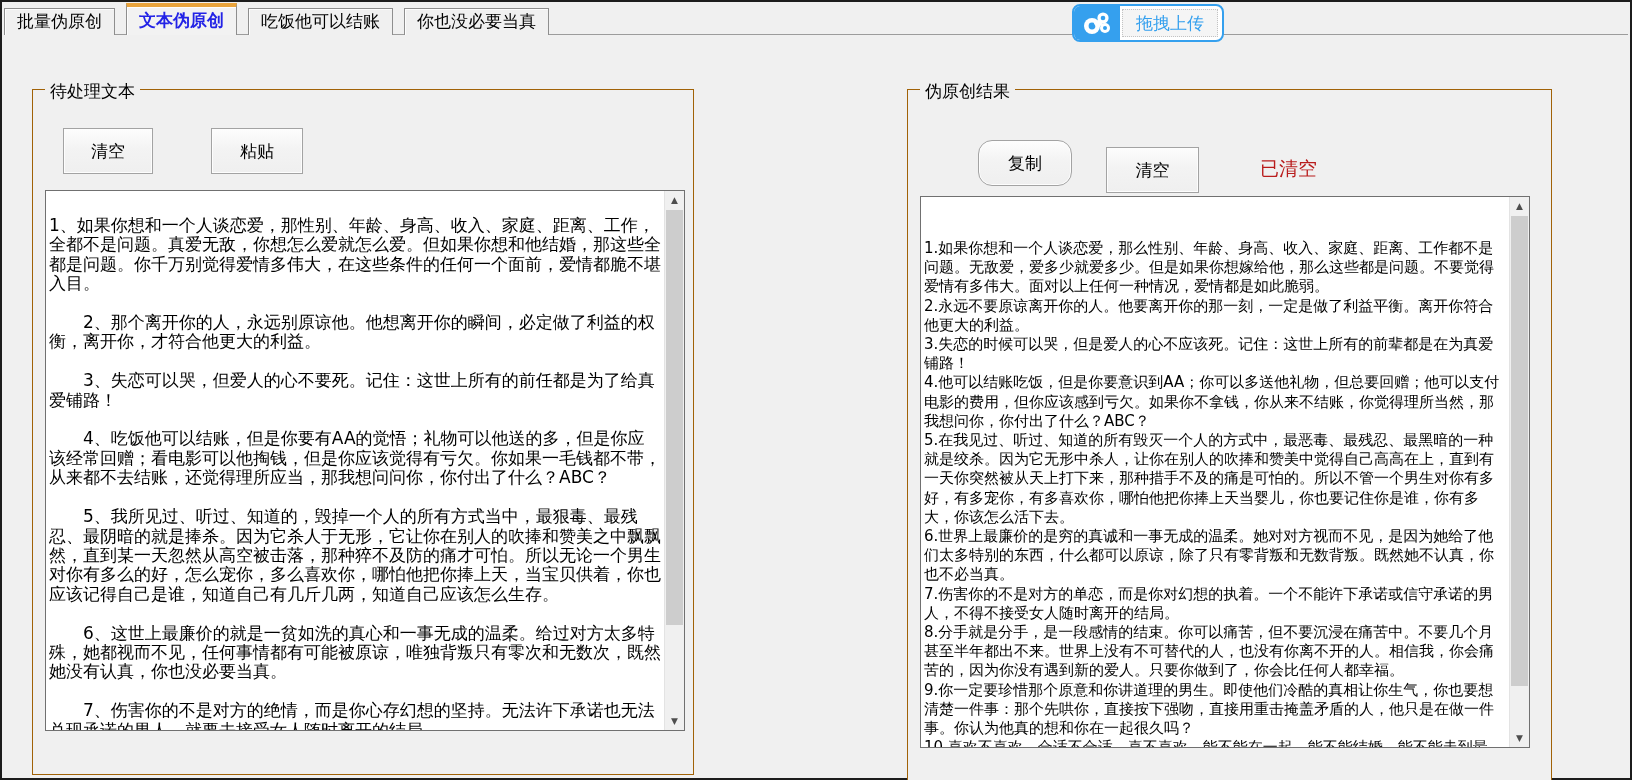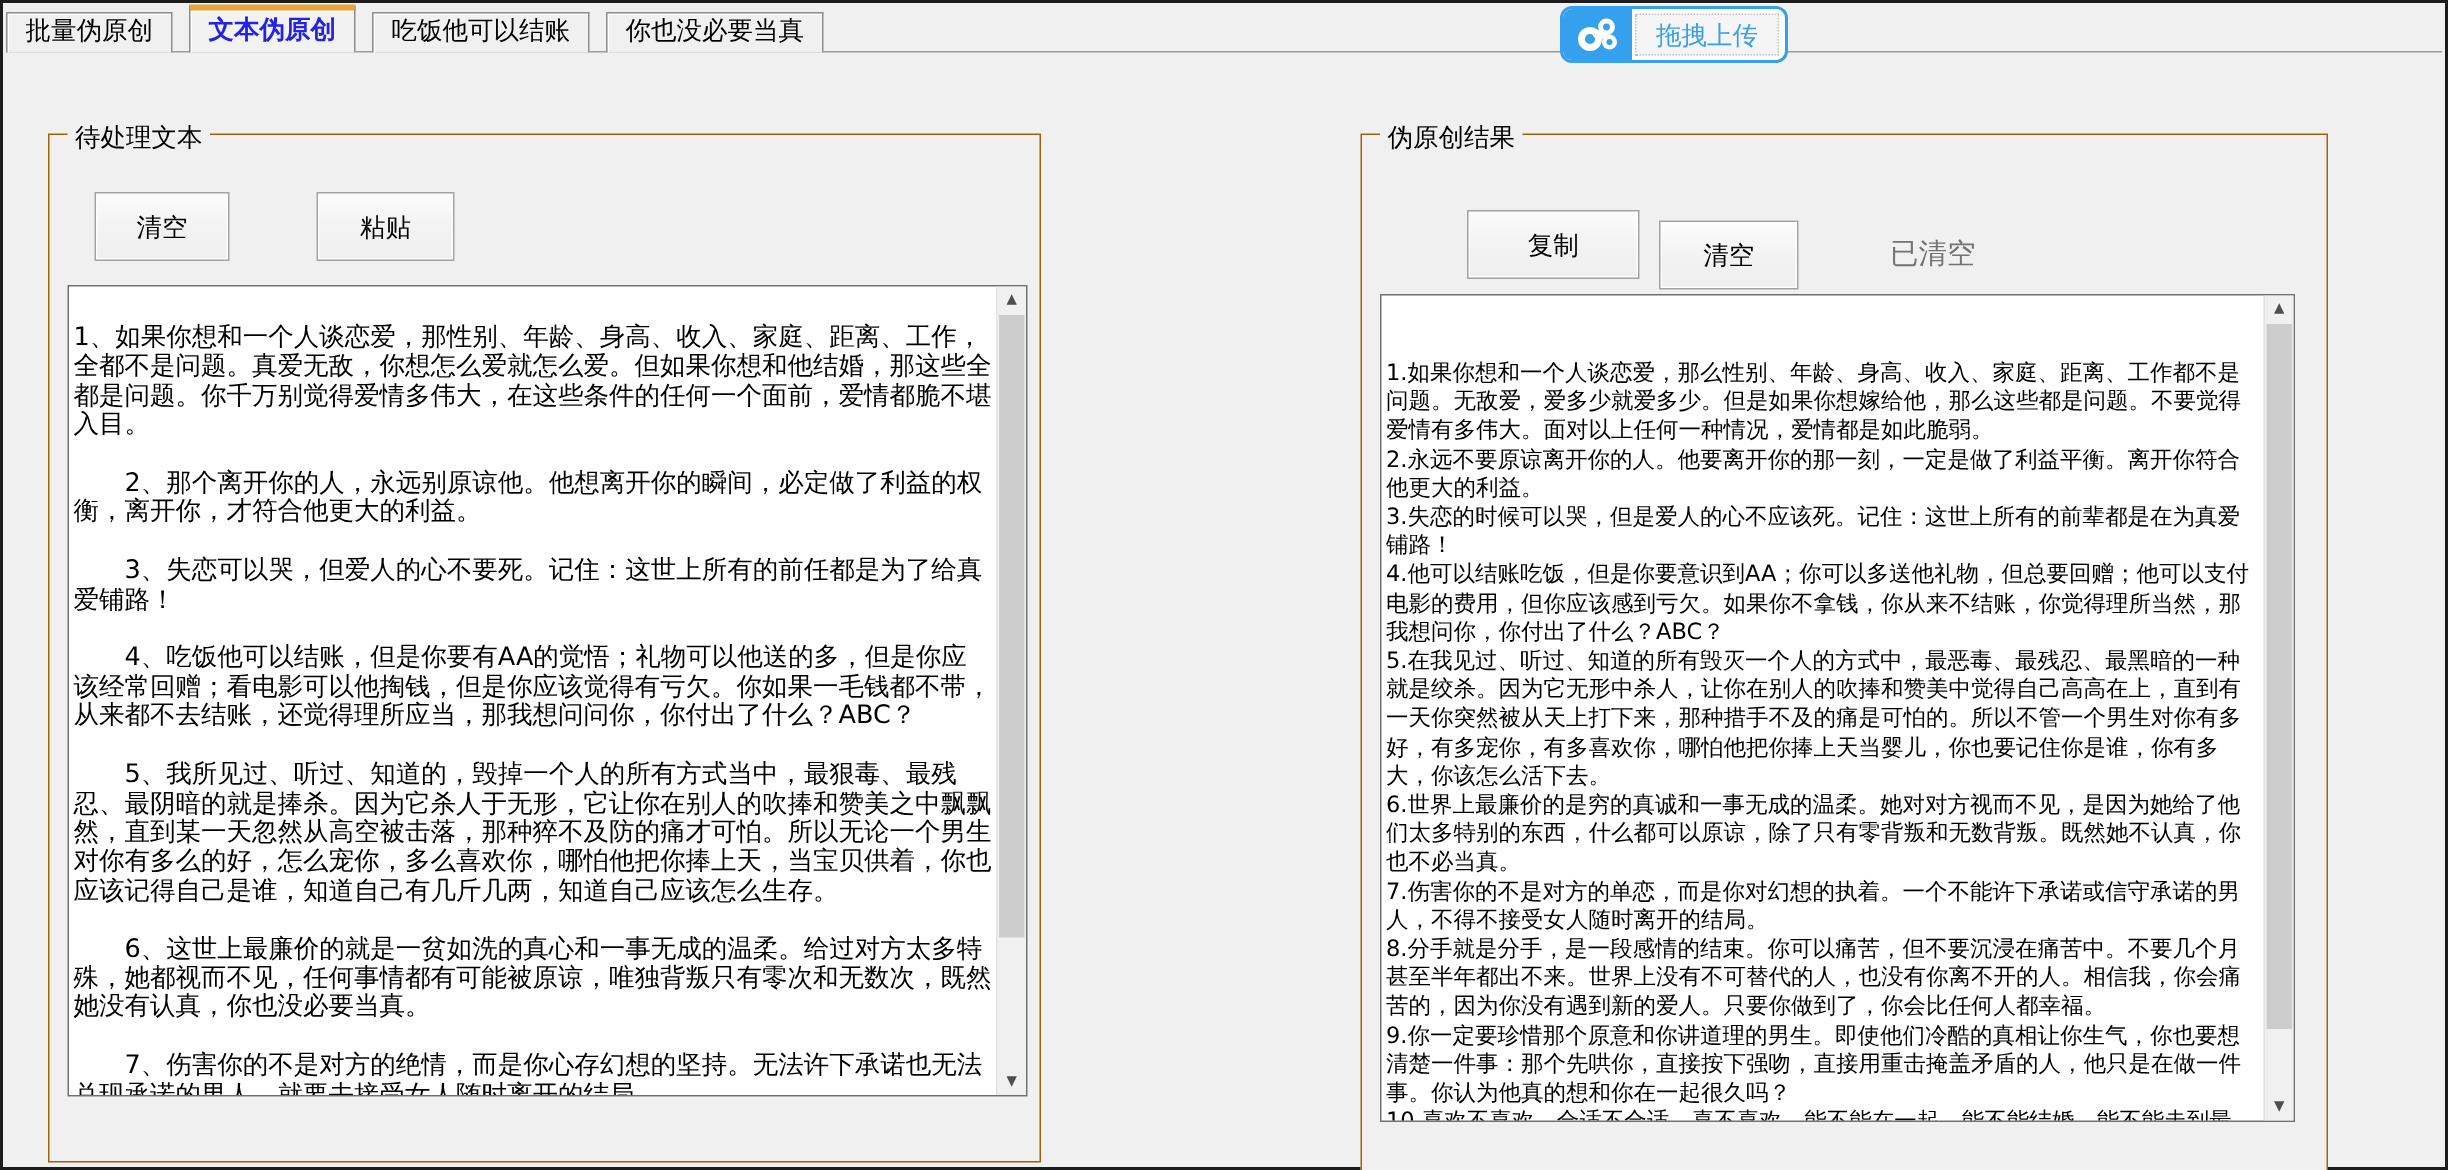--- a/index.html
+++ b/index.html
@@ -17,21 +17,21 @@
     box-shadow: inset 1px 1px 0 #fdfdfd; }
   .tab.active { height: 32px; line-height: 26px; background: #f2f2f2;
     border-top: 4px solid #e9a33b; color: #2323e6; font-weight: bold;
     position: relative; z-index: 4; }
 
   
   .page { position: absolute; left: 2px; right: 2px; top: 32px; bottom: 2px;
     background: #f0f0f0; border-top: 1px solid #9c9c9c; }
 
   
-  .upload-btn { position: absolute; left: 1038px; top: 2px; width: 152px;
+  .upload-btn { position: absolute; left: 1070px; top: 2px; width: 152px;
     height: 38px; background: #ffffff; border: 2px solid #35a0ee;
     border-radius: 8px; display: flex; align-items: stretch; z-index: 5;
     cursor: pointer; overflow: hidden; }
   .upload-icon { width: 46px; background: #35a0ee; display: flex;
     align-items: center; justify-content: center; }
   .upload-text { flex: 1; margin: 3px 4px 3px 2px; border: 1px dotted #c3c3c3;
     background: #f5f5f5; color: #35a0ee; font-size: 17px;
     display: flex; align-items: center; justify-content: center; }
 
   
@@ -41,26 +41,26 @@
   .gb-left  { left: 28px;  top: 54px; width: 662px; height: 686px; }
   .gb-right { left: 903px; top: 54px; width: 645px; height: 692px; }
 
   
   .wbtn { position: absolute; background: #f7f7f7; border: 1px solid #a3a3a3;
     box-shadow: inset 0 0 0 1px #fdfdfd; font-size: 17px; color: #000;
     font-family: inherit; cursor: pointer;
     background-image: linear-gradient(#fdfdfd, #f3f3f3 45%, #efefef); }
   .btn-clear-left { left: 30px;  top: 38px; width: 90px;  height: 46px; }
   .btn-paste      { left: 178px; top: 38px; width: 92px;  height: 46px; }
-  .btn-copy       { left: 70px;  top: 50px; width: 115px;  height: 46px; }
+  .btn-copy       { left: 70px;  top: 50px; width: 94px;  height: 46px; border-radius: 14px; }
   .btn-clear-right{ left: 198px; top: 57px; width: 93px;  height: 46px; }
   .btn-start { left: 728px; top: 245px; width: 137px; height: 42px;
     position: absolute; }
   .status-label { position: absolute; left: 352px; top: 66px;
-    font-size: 19px; color: #737373; }
+    font-size: 19px; color: #b91c1c; }
 
   
   .textbox { position: absolute; background: #ffffff;
     border: 1px solid #707070; overflow: hidden; }
   .tb-left  { left: 12px; top: 100px; width: 640px; height: 541px; }
   .tb-right { left: 12px; top: 106px; width: 610px; height: 552px; }
   .textcontent { position: absolute; left: 0; top: 0; right: 20px; bottom: 0;
     padding: 1px 3px; overflow: hidden; white-space: pre-wrap;
     word-break: break-all; color: #000; }
   .tb-left  .textcontent { font-size: 17px; line-height: 19.4px; margin-top: 24px; }

